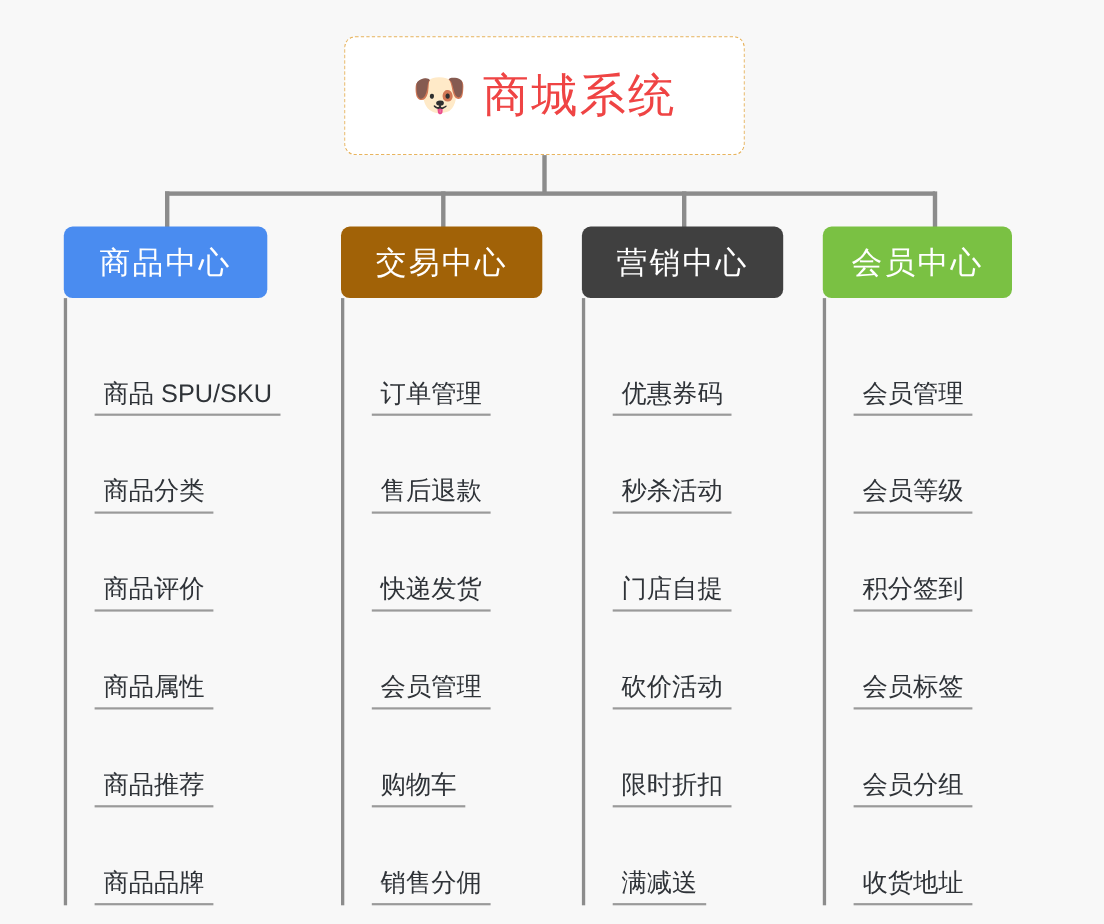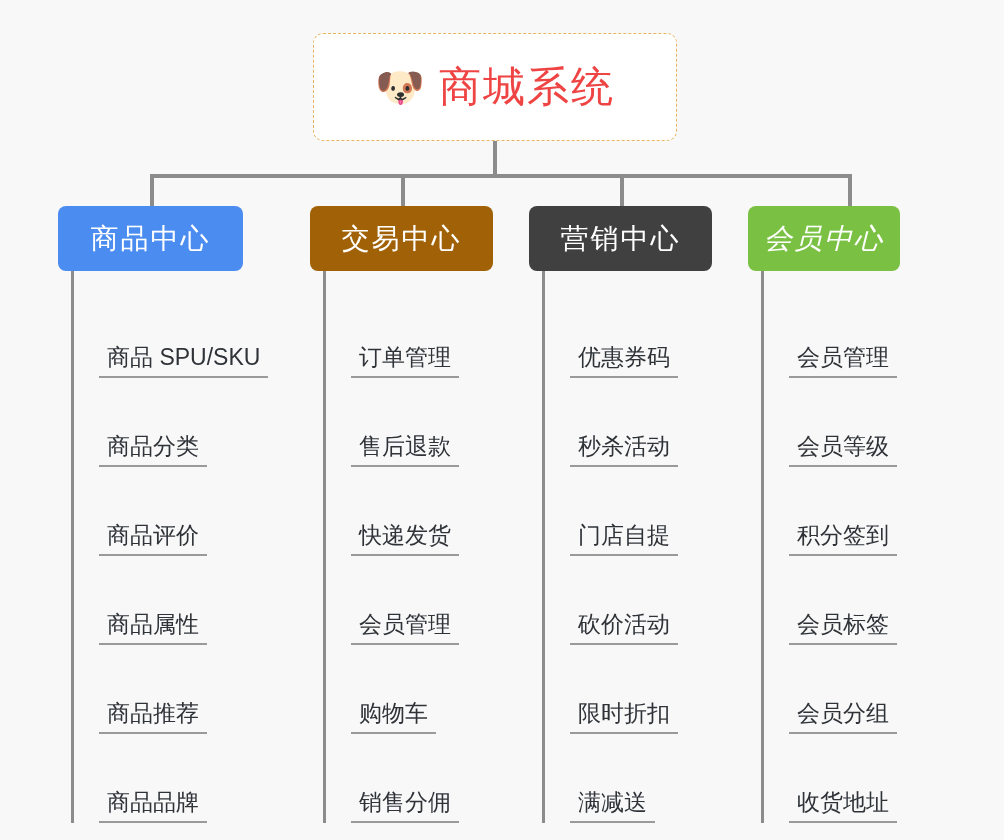--- a/index.html
+++ b/index.html
@@ -90,21 +90,21 @@
     box-sizing: border-box;
     text-align: center;
   }
 
   
   .leaf-list {
     position: relative;
     margin-top: 0;
     padding-top: 18px;
     border-left: 3px solid #8c8c8c;
-    margin-left: 13px;
+    margin-left: 0;
   }
   .leaf-item {
     position: relative;
     height: 89px;
     display: flex;
     align-items: flex-end;
     padding-left: 25px;
     box-sizing: border-box;
   }
   .leaf-label {
@@ -201,21 +201,21 @@
           </div>
           <div class="leaf-item">
             <span class="leaf-label">限时折扣</span>
           </div>
           <div class="leaf-item">
             <span class="leaf-label">满减送</span>
           </div>
         </div>
       </div>
       <div class="column" style="left: 748px; width: 183px;">
-        <div class="cat-box" style="background: rgb(122, 193, 67); width: 152px; font-style: italic;">会员中心</div>
+        <div class="cat-box" style="background: rgb(122, 193, 67); width: 172px;">会员中心</div>
         <div class="leaf-list">
           <div class="leaf-item">
             <span class="leaf-label">会员管理</span>
           </div>
           <div class="leaf-item">
             <span class="leaf-label">会员等级</span>
           </div>
           <div class="leaf-item">
             <span class="leaf-label">积分签到</span>
           </div>

